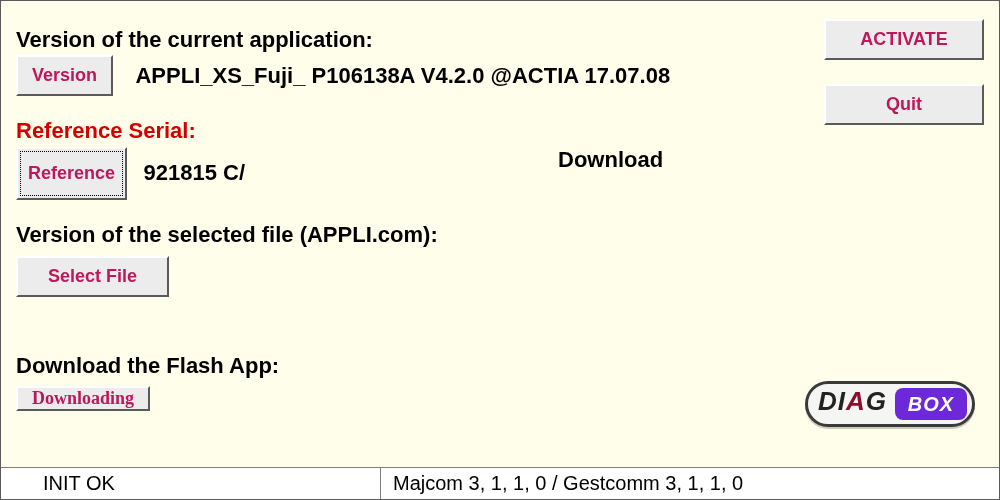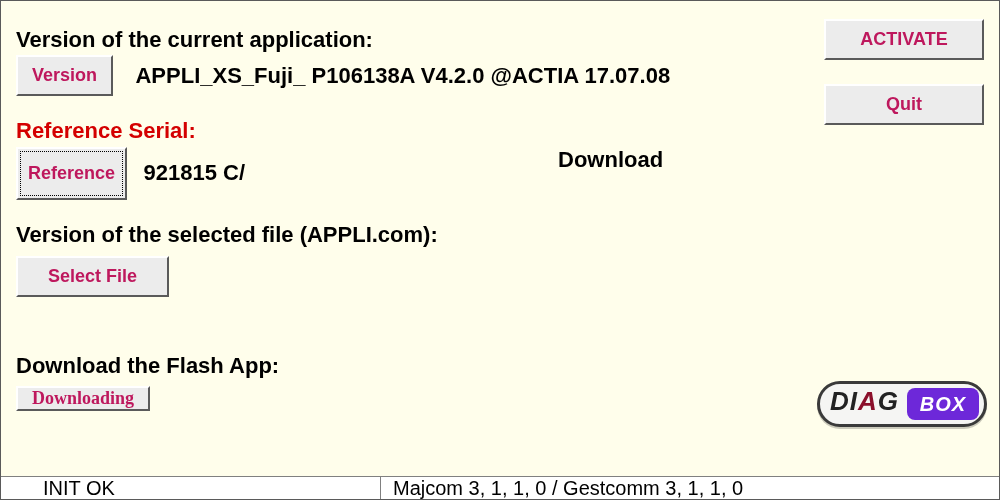--- a/index.html
+++ b/index.html
@@ -62,37 +62,37 @@
     outline: 1px dotted #000;
     outline-offset: -5px;
   }
   .section1 { margin-top: 16px; }
   .section2 { margin-top: 22px; }
   .section3 { margin-top: 22px; }
   .section4 { margin-top: 56px; }
   .statusbar {
     position: absolute;
     left: 0; right: 0; bottom: 0;
-    height: 23px;
+    height: 32px;
     display: flex;
     background: #FFFFFF;
     border-top: 1px solid #808080;
     font-size: 20px;
   }
   .statusbar .cell {
     border-right: 1px solid #808080;
     padding: 4px 12px;
     display: flex;
     align-items: center;
   }
   .statusbar .cell.left { width: 380px; padding-left: 42px; }
   .statusbar .cell.right { flex: 1; border-right: none; }
   .logo {
     position: absolute;
-    right: 12px; bottom: 34px;
+    right: 24px; bottom: 34px;
     width: 170px; height: 52px;
   }
   .logo-bg {
     width: 170px; height: 46px;
     border: 3px solid #3A3A3A;
     border-radius: 24px;
     background: #F5F5F3;
     position: relative;
     overflow: hidden;
     box-shadow: 0 2px 0 rgba(0,0,0,0.2);

